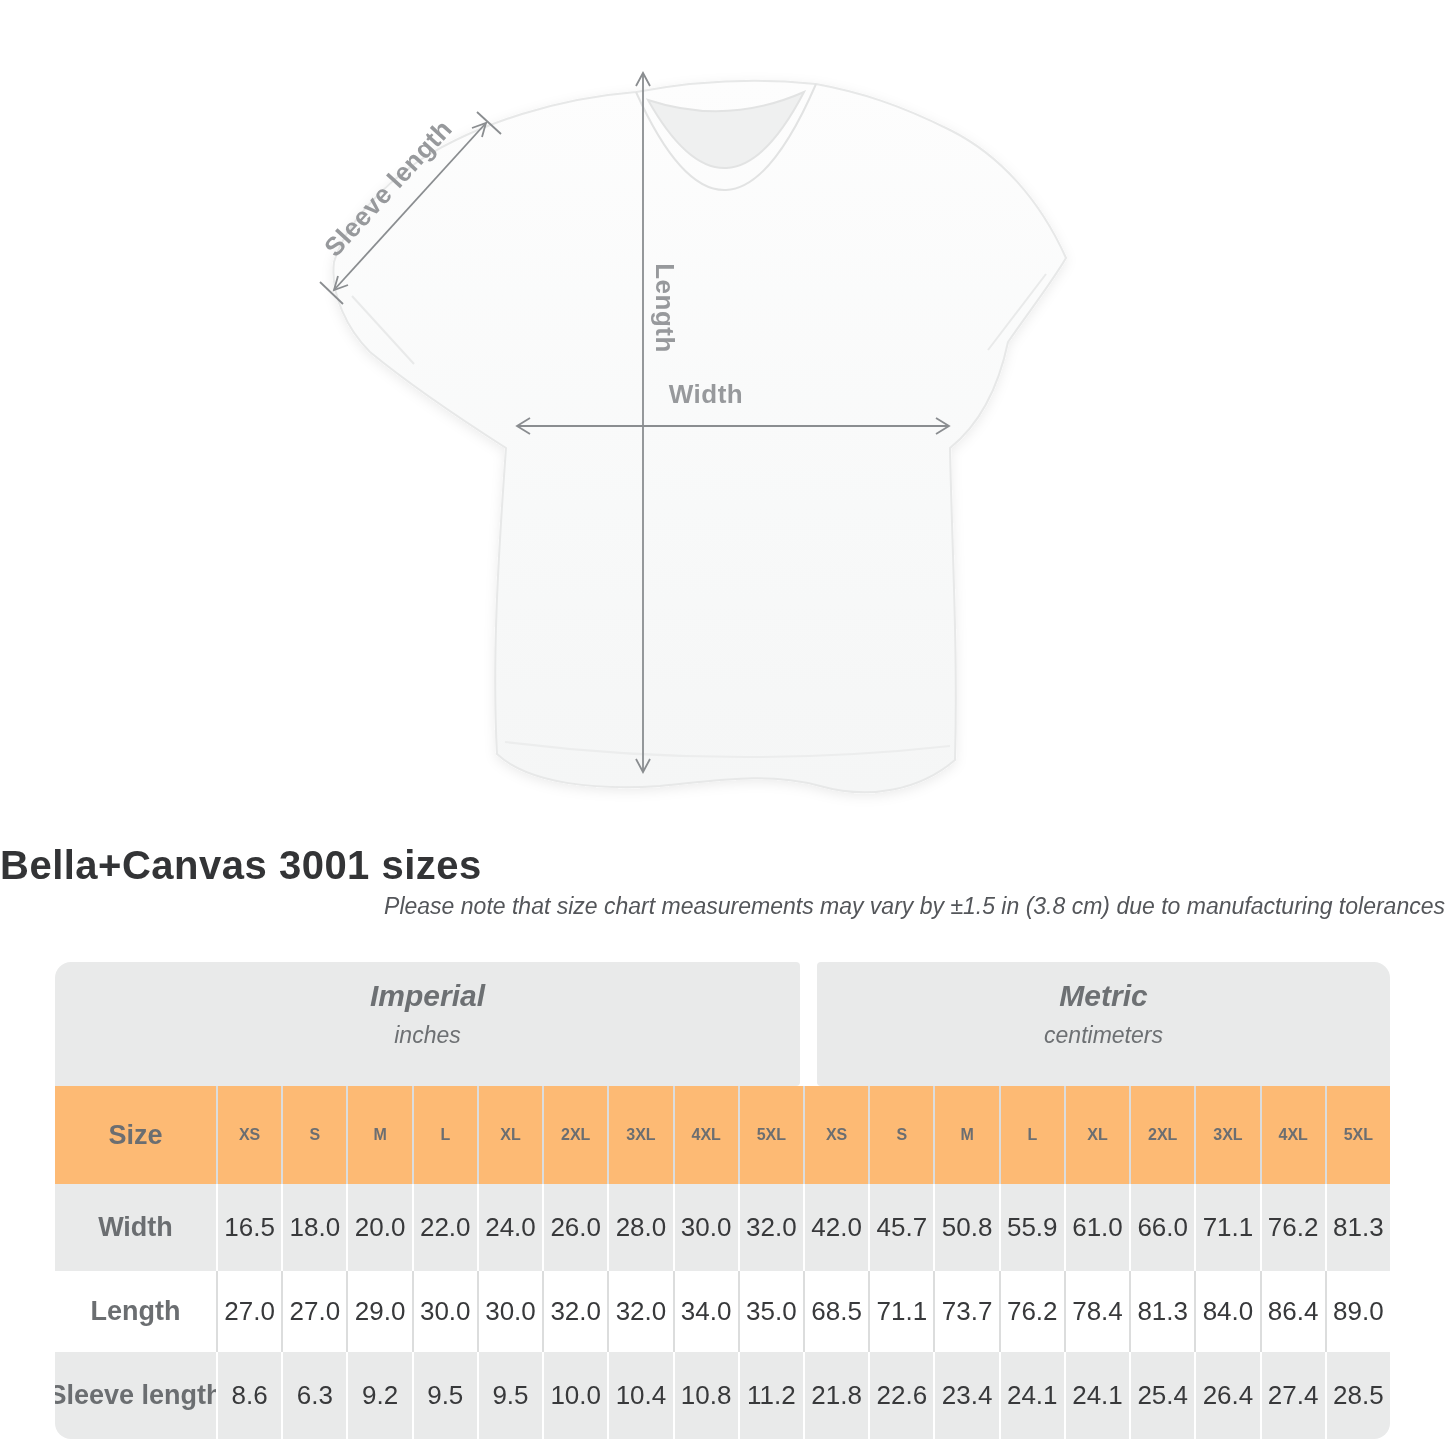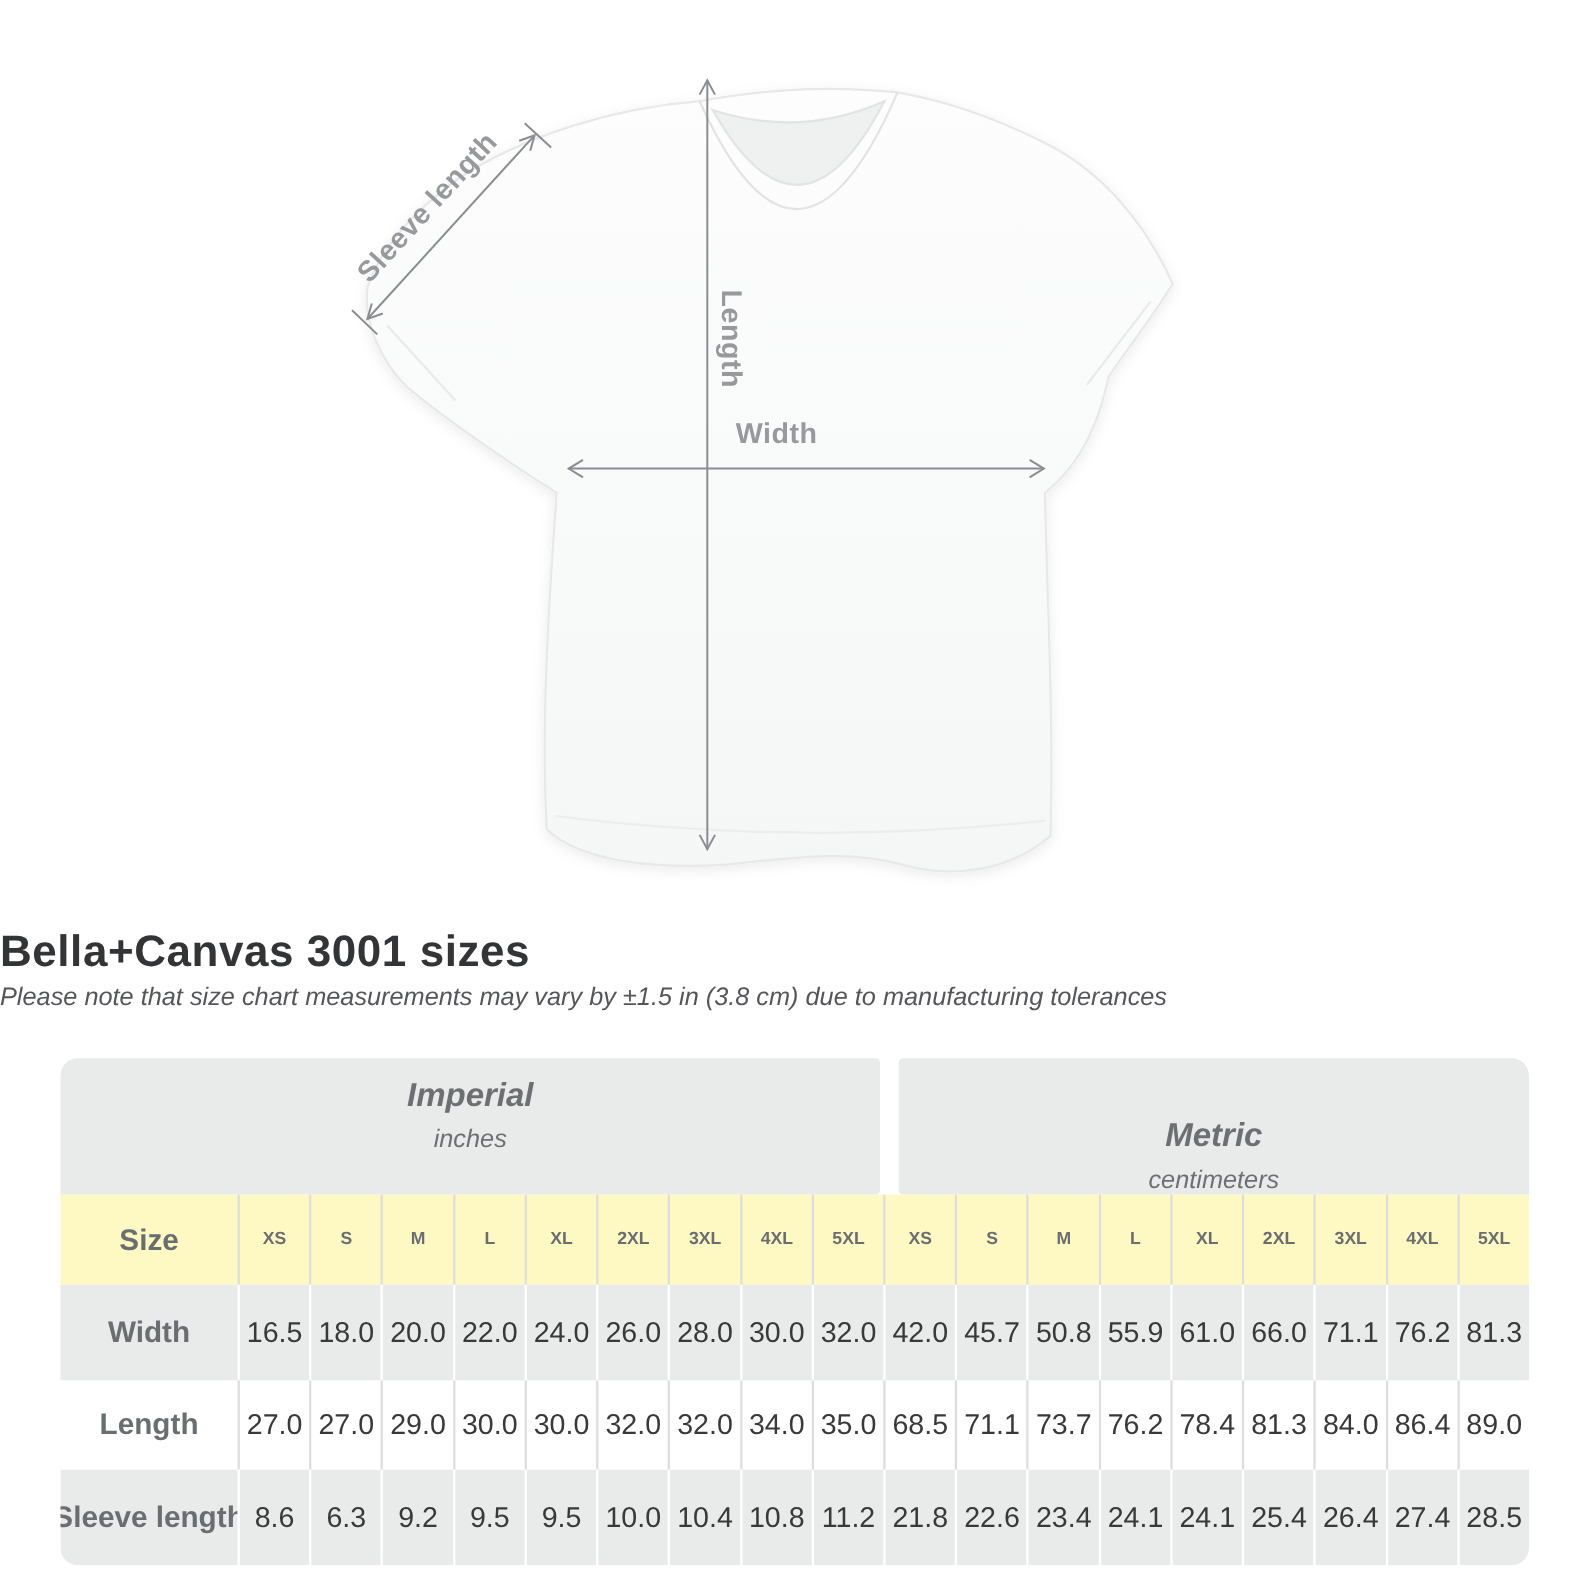--- a/index.html
+++ b/index.html
@@ -31,21 +31,21 @@
     text-align: left;
     font-size: 40px;
     font-weight: bold;
     color: #333436;
     letter-spacing: 0.5px;
   }
   .tolerance-note {
     position: absolute;
     top: 893px; left: 0; width: 1445px;
     margin: 0;
-    text-align: left;
+    text-align: right;
     font-style: italic;
     font-size: 23px;
     color: #54565a;
   }
 
   
   .size-table {
     position: absolute;
     top: 962px; left: 55px;
     width: 1335px;
@@ -56,29 +56,29 @@
   }
   .row-band { height: 124px; }
   .band {
     display: flex; flex-direction: column;
     align-items: center;
     padding-top: 17px;
     background: #e9eaea;
     color: #6d7073;
   }
   .band-imperial { grid-column: 1 / 11; margin-right: 3px; border-radius: 16px 4px 4px 0; }
-  .band-metric  { grid-column: 11 / 20; margin-left: 14px; border-radius: 4px 16px 0 4px; justify-content: flex-end; }
+  .band-metric  { grid-column: 11 / 20; margin-left: 14px; border-radius: 4px 16px 0 4px; }
   .band-title { font-weight: bold; font-style: italic; font-size: 30px; }
   .band-unit  { font-style: italic; font-size: 23px; margin-top: 9px; }
 
   .cell {
     display: flex; align-items: center; justify-content: center;
     white-space: nowrap;
   }
-  .row-header { height: 82px; background: #fef9c3; }
+  .row-header { height: 98px; background: #fdba74; }
   .row-header .cell { border-left: 2px solid #dcdddd; }
   .row-header .corner-cell { border-left: none; font-weight: bold; font-size: 27px; color: #6b6e71; }
   .head-cell { font-weight: bold; font-size: 16px; color: #6b6e71; }
 
   .data-row.gray  { height: 87px; }
   .data-row.white { height: 81px; }
   .data-row.gray  .cell { background: #e9eaea; border-left: 2px solid #ffffff; }
   .data-row.white .cell { background: #ffffff; border-left: 2px solid #dcdddd; }
   .data-row .label-cell { border-left: none !important; font-weight: bold; font-size: 27px; color: #6b6e71; }
   .data-row .value-cell { font-size: 26px; color: #38393b; }

